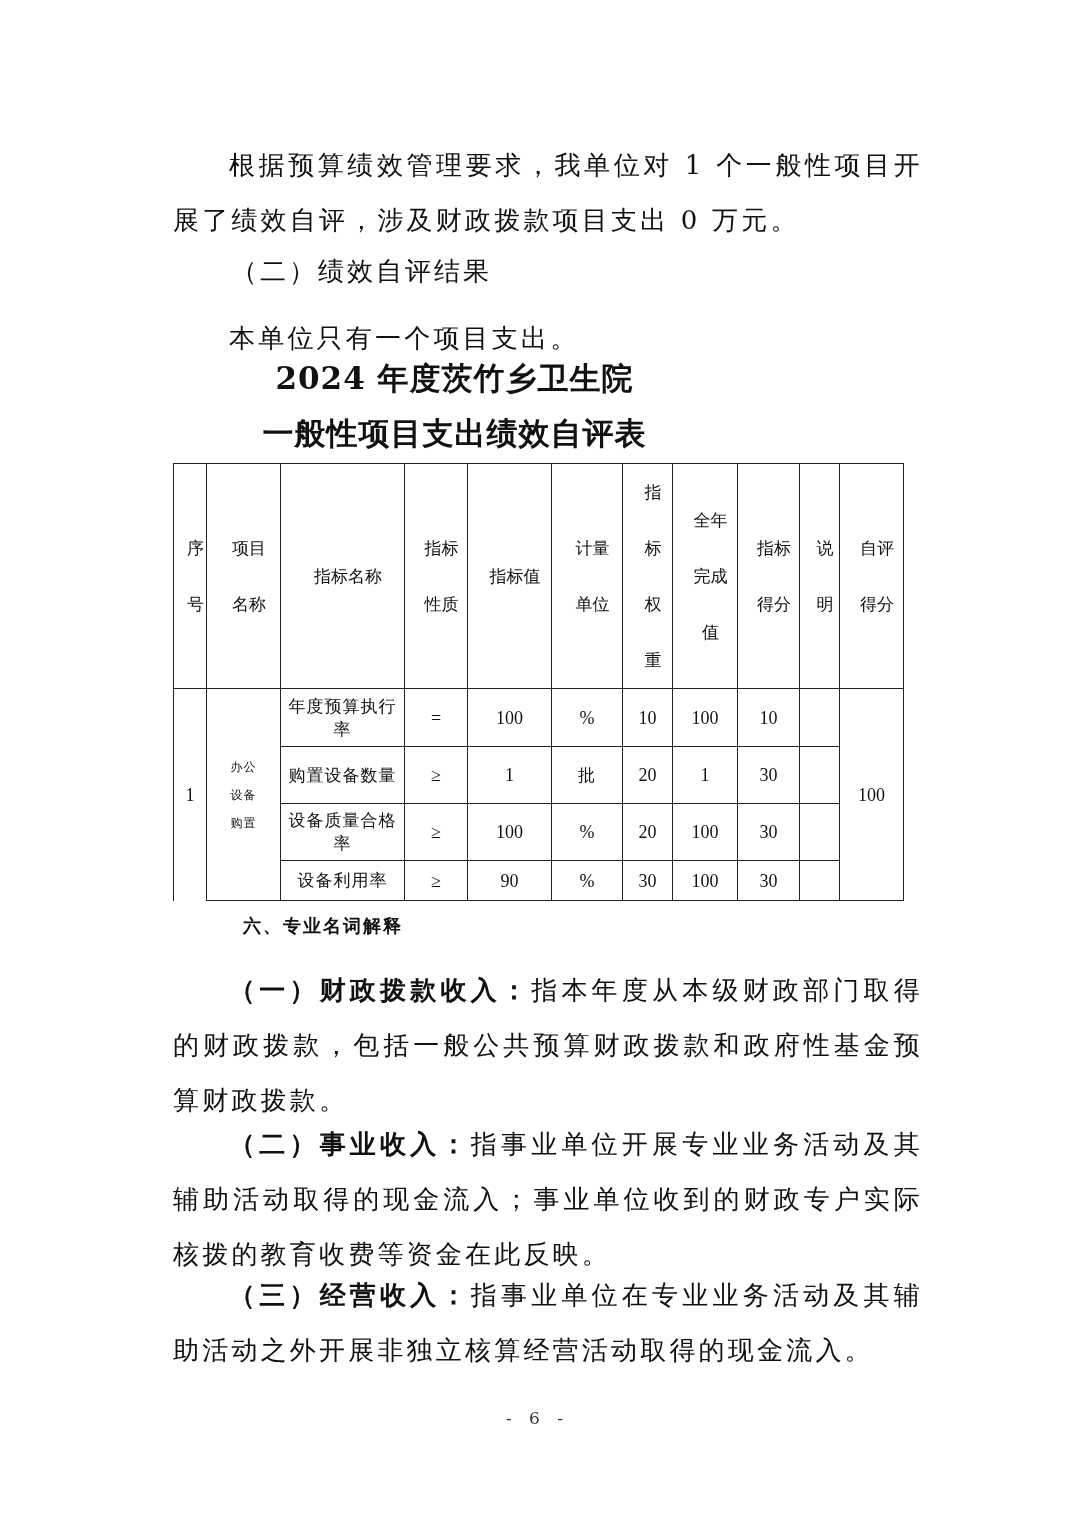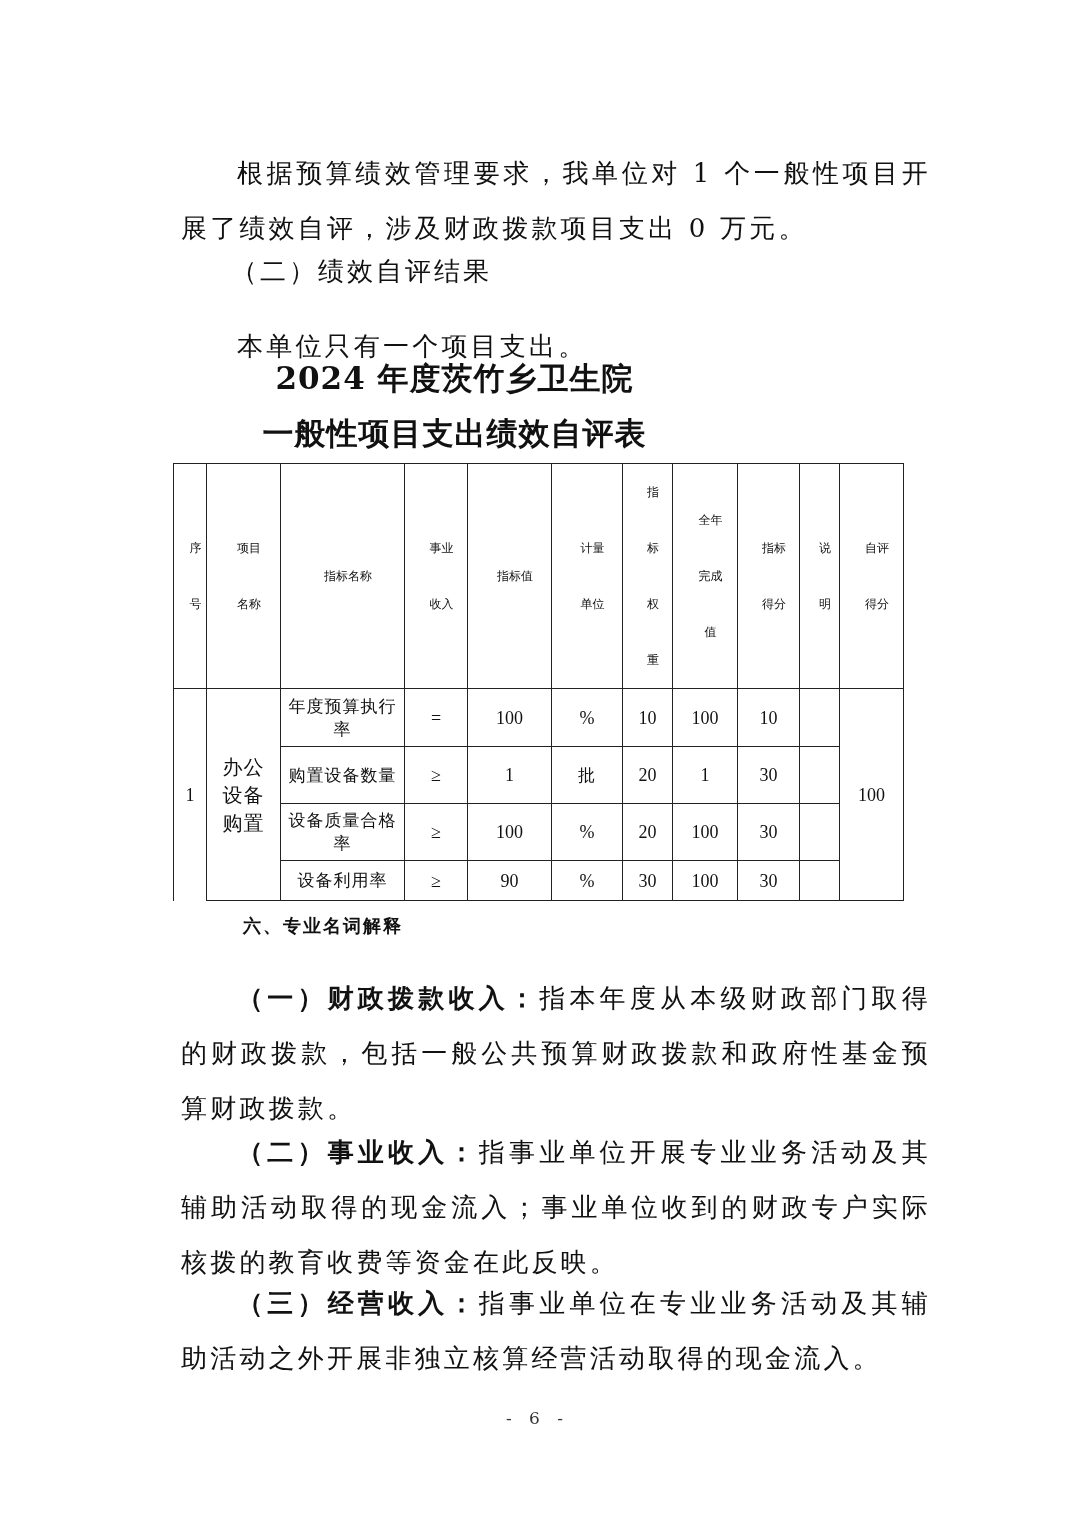--- a/index.html
+++ b/index.html
@@ -1,33 +1,33 @@
 <!DOCTYPE html>
 <html><head>
 <meta charset="utf-8">
 <style>
   html, body { margin:0; padding:0; background:#ffffff; }
   body { width:1075px; height:1520px; position:relative; overflow:hidden;
          font-family:"DejaVu Serif","Liberation Serif",serif; color:#111; }
   .para { position:absolute; left:165px; width:750px; font-size:26px; line-height:55px;
-          letter-spacing:3.2px; text-align:justify; margin:16px; }
+          letter-spacing:3.2px; text-align:justify; margin:8px; }
   .indent { text-indent:56px; }
   .sub-head { position:absolute; left:221px; font-size:26px; letter-spacing:3px; }
   .title { position:absolute; left:0; width:909px; text-align:center; font-family:"DejaVu Serif","Liberation Serif",serif;
            font-weight:bold; font-size:31px; letter-spacing:1px; }
   .section-head { position:absolute; left:243px; font-family:Liberation Serif, serif; font-weight:bold;
            font-size:18px; letter-spacing:2px;text-align:center; }
   .b { font-family:Liberation Sans, sans-serif; font-weight:bold; }
 
   table.perf { position:absolute; left:173px; top:463px; border-collapse:collapse; table-layout:fixed; }
   table.perf td, table.perf th { border:1.3px solid #222; padding:0; text-align:center; vertical-align:middle; }
-  table.perf th { font-family:"DejaVu Sans","Liberation Sans",sans-serif; font-weight:normal; font-size:12px; line-height:28px; height:224px;padding-left:11px; }
+  table.perf th { font-family:"DejaVu Sans","Liberation Sans",sans-serif; font-weight:normal; font-size:17px; line-height:28px; height:224px;padding-left:11px; }
   table.perf td { font-family:"Liberation Serif","DejaVu Serif",serif; font-size:18px; line-height:24px; }
   table.perf td.cn { font-family:"DejaVu Serif","Liberation Serif",serif; font-size:17px; line-height:23px; letter-spacing:1px; }
-  table.perf td.proj { font-size:20px; line-height:28px; letter-spacing:1px; }
+  table.perf td.proj { font-size:12px; line-height:28px; letter-spacing:1px; }
   .hv { display:inline-block; width:1.1em; word-break:break-all; }
   .hv-tall { line-height:56px; }
   .hv-wide { line-height:56px; }
   tr.r1 td { height:57px; } tr.r2 td { height:56px; } tr.r3 td { height:56px; } tr.r4 td { height:39px; }
   td.open-bottom { border-bottom:none !important; }
   .page-num { position:absolute; top:1408px; left:0; width:1075px; text-align:center; font-size:17px; color:#333; letter-spacing:6px; }
 </style>
 </head>
 <body>
 
@@ -50,21 +50,21 @@
       <col style="width:65px">
     <col style="width:62px">
       <col style="width:40px">
       <col style="width:64px">
   </colgroup>
   <tbody>
       <tr>
     <th><span class="hv hv-wide">序号</span></th>
     <th><span class="hv hv-wide" style="width:2.2em">项目名称</span></th>
     <th>指标名称</th>
-    <th><span class="hv hv-wide" style="width:2.2em">事业收入</span></th>
+    <th><span class="hv hv-wide" style="width:2.2em">指标性质</span></th>
     <th>指标值</th>
     <th><span class="hv hv-wide" style="width:2.2em">计量单位</span></th>
     <th><span class="hv hv-tall" style="line-height:56px">指标权重</span></th>
     <th><span class="hv" style="width:2.2em;line-height:56px">全年完成值</span></th>
     <th><span class="hv hv-wide" style="width:2.2em">指标得分</span></th>
     <th><span class="hv hv-wide">说明</span></th>
     <th><span class="hv hv-wide" style="width:2.2em">自评得分</span></th>
   </tr>
   <tr class="r1">
     <td rowspan="4" class="open-bottom">1</td>

